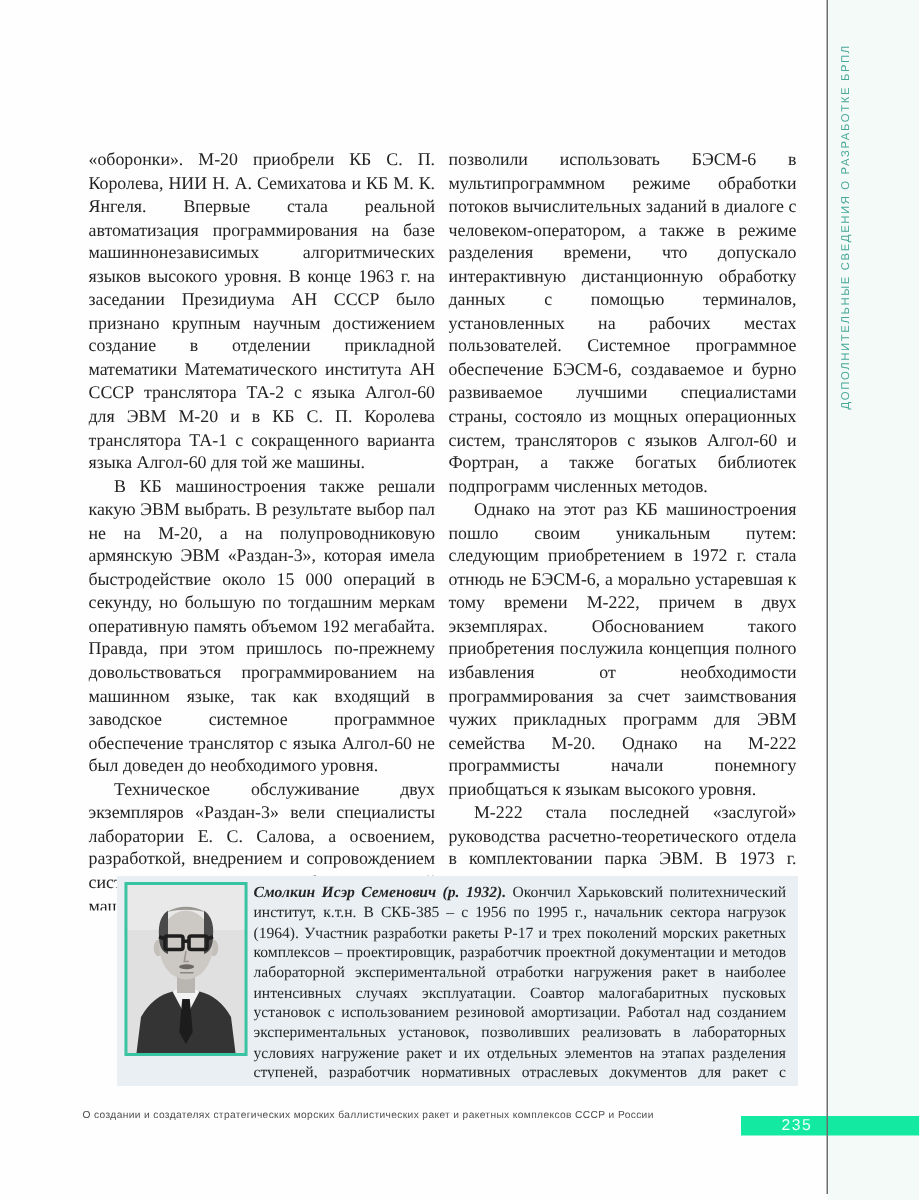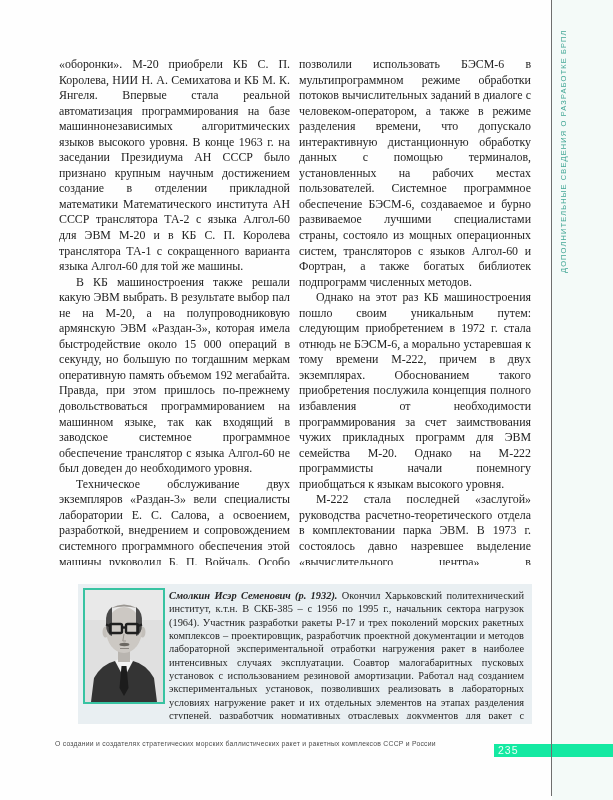--- a/index.html
+++ b/index.html
@@ -22,21 +22,21 @@
     white-space:nowrap;
     font-family:"Liberation Sans",sans-serif;
     font-size:7.5px;letter-spacing:1.1px;color:#45a797;z-index:7;
   }
   .text-columns{
     position:absolute;left:59px;top:57px;width:472px;height:508px;
     display:flex;gap:9px;
   }
   .col{
     width:231px;height:508px;overflow:hidden;
-    font-size:11.9px;line-height:15.55px;text-align:justify;color:#232323;
+    font-size:11.9px;line-height:15.55px;text-align:justify;color:#232323;margin-top:42px;
   }
   .colr{width:232px;}
   .col p{margin:0;text-indent:17px;}
   .col p.cont{text-indent:0;}
   .bio-box{
     position:absolute;left:78px;top:584px;width:454px;height:140px;
     background:#e9eff2;
   }
   .photo-frame{
     position:absolute;left:5px;top:4px;width:78px;height:112px;
@@ -50,21 +50,21 @@
   .footer-title{
     position:absolute;left:55px;top:740px;width:420px;
     font-family:"Liberation Sans",sans-serif;
     font-size:6.8px;letter-spacing:0.25px;color:#4c4c4c;white-space:nowrap;
   }
   .page-bar{
     position:absolute;left:494px;top:744px;width:119px;height:13px;
     background:#14e9a2;z-index:5;
   }
   .page-num{
-    display:block;padding-left:4px;
+    display:block;padding-left:27px;
     font-family:"Liberation Sans",sans-serif;
     font-size:10.5px;line-height:13px;letter-spacing:1px;color:#eafff6;
   }
 </style>
 </head>
 <body>
 
 <div class="page">
 
   <div class="edge-strip"></div>

